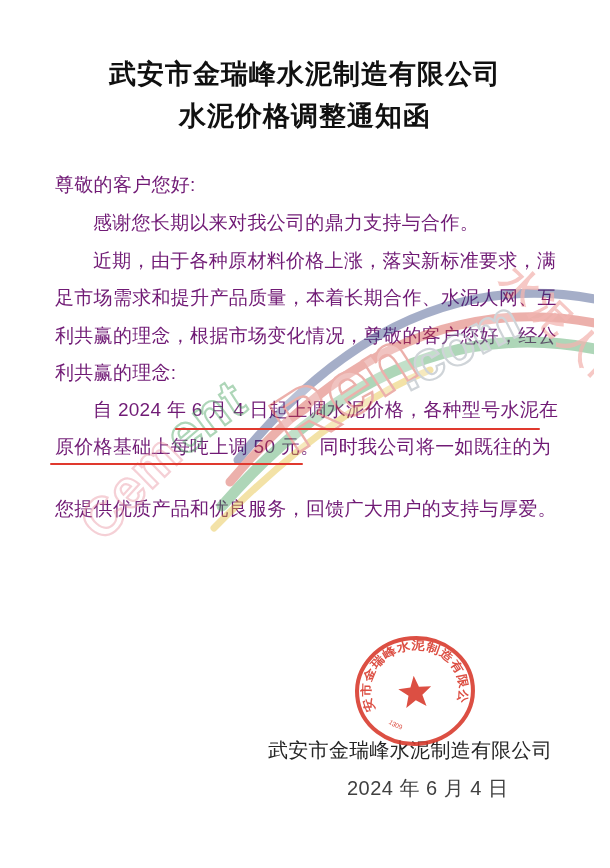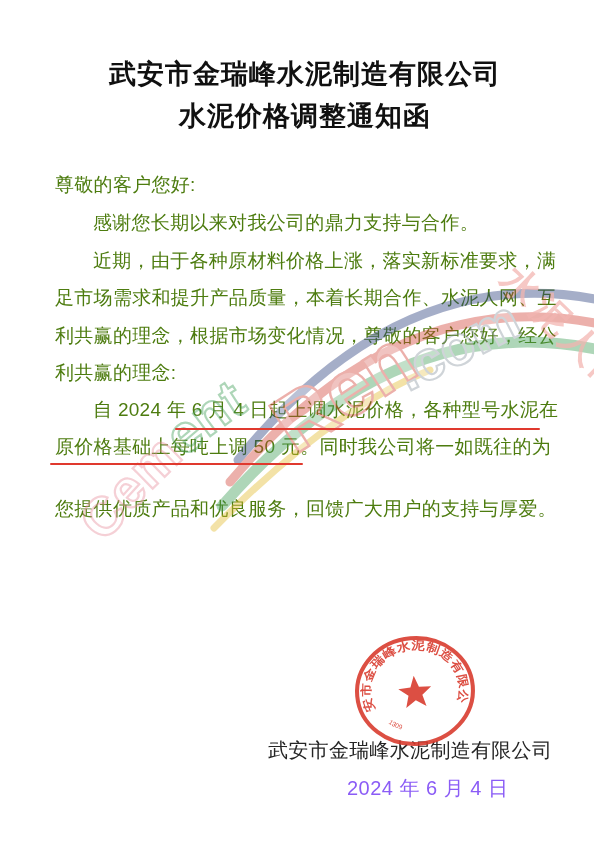--- a/index.html
+++ b/index.html
@@ -8,37 +8,37 @@
     font-family:"Liberation Sans","DejaVu Sans",sans-serif;color:#1f1f1f;
   }
   .title{
     position:absolute;left:0;width:610px;text-align:center;
     font-size:27px;font-weight:bold;color:#101010;letter-spacing:1px;white-space:nowrap;
   }
   .t1{top:56px;}
   .t2{top:98px;}
   .line{
     position:absolute;left:55px;width:520px;height:30px;
-    font-size:19px;letter-spacing:0.3px;white-space:nowrap;color:#4d7c0f;
+    font-size:19px;letter-spacing:0.3px;white-space:nowrap;color:#701a75;
   }
   .indent{padding-left:38px;}
   .l0{top:172px;} .l1{top:210px;} .l2{top:248px;} .l3{top:285px;} .l4{top:323px;}
   .l5{top:360px;} .l6{top:397px;} .l7{top:434px;} .l8{top:496px;} .l9{top:549px;}
   .underline{
     position:absolute;height:2px;background:#e0392e;border-radius:1px;
   }
   .u1{left:175px;top:428px;width:365px;}
   .u2{left:50px;top:463px;width:253px;}
   .signature{
     position:absolute;left:268px;top:737px;font-size:20px;letter-spacing:0.3px;
     white-space:nowrap;color:#252525;
   }
   .date{
     position:absolute;left:347px;top:775px;font-size:20px;letter-spacing:0.5px;
-    white-space:nowrap;color:#8b5cf6;
+    white-space:nowrap;color:#404040;
   }
   .watermark{
     position:absolute;left:0;top:220px;width:610px;height:400px;
     opacity:0.42;pointer-events:none;
   }
   .seal{
     position:absolute;left:350px;top:632px;width:130px;height:118px;
     opacity:0.88;pointer-events:none;
   }
   .wm-latin{font-weight:bold;font-family:"Liberation Sans",sans-serif;}

